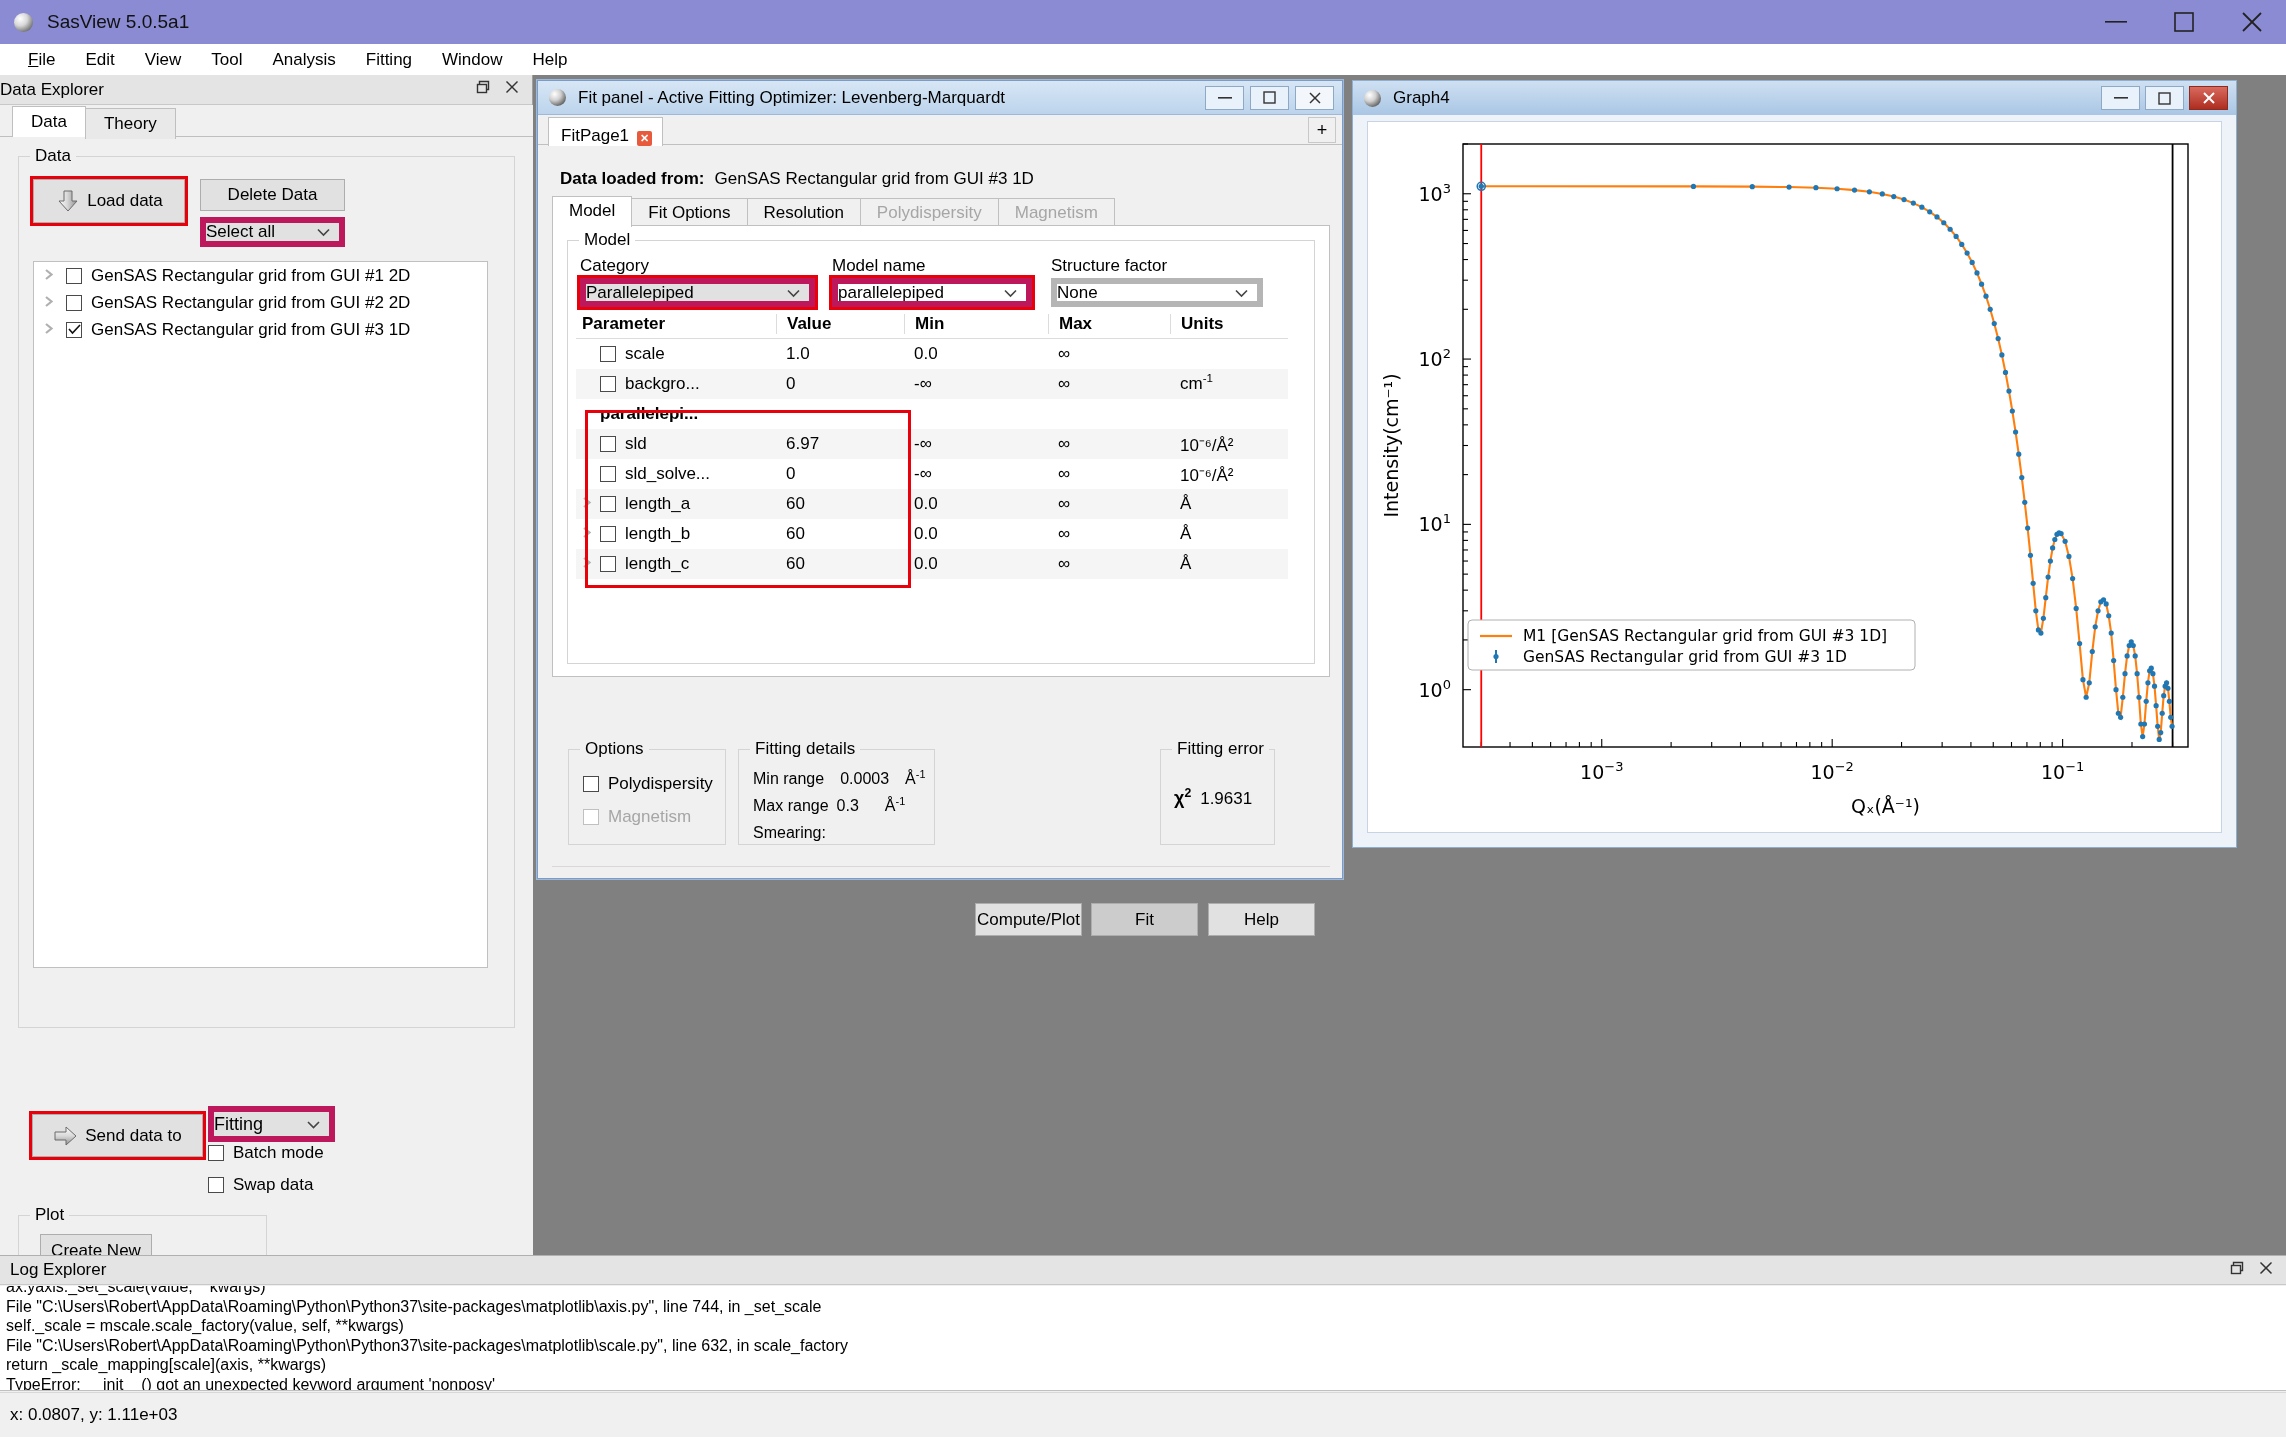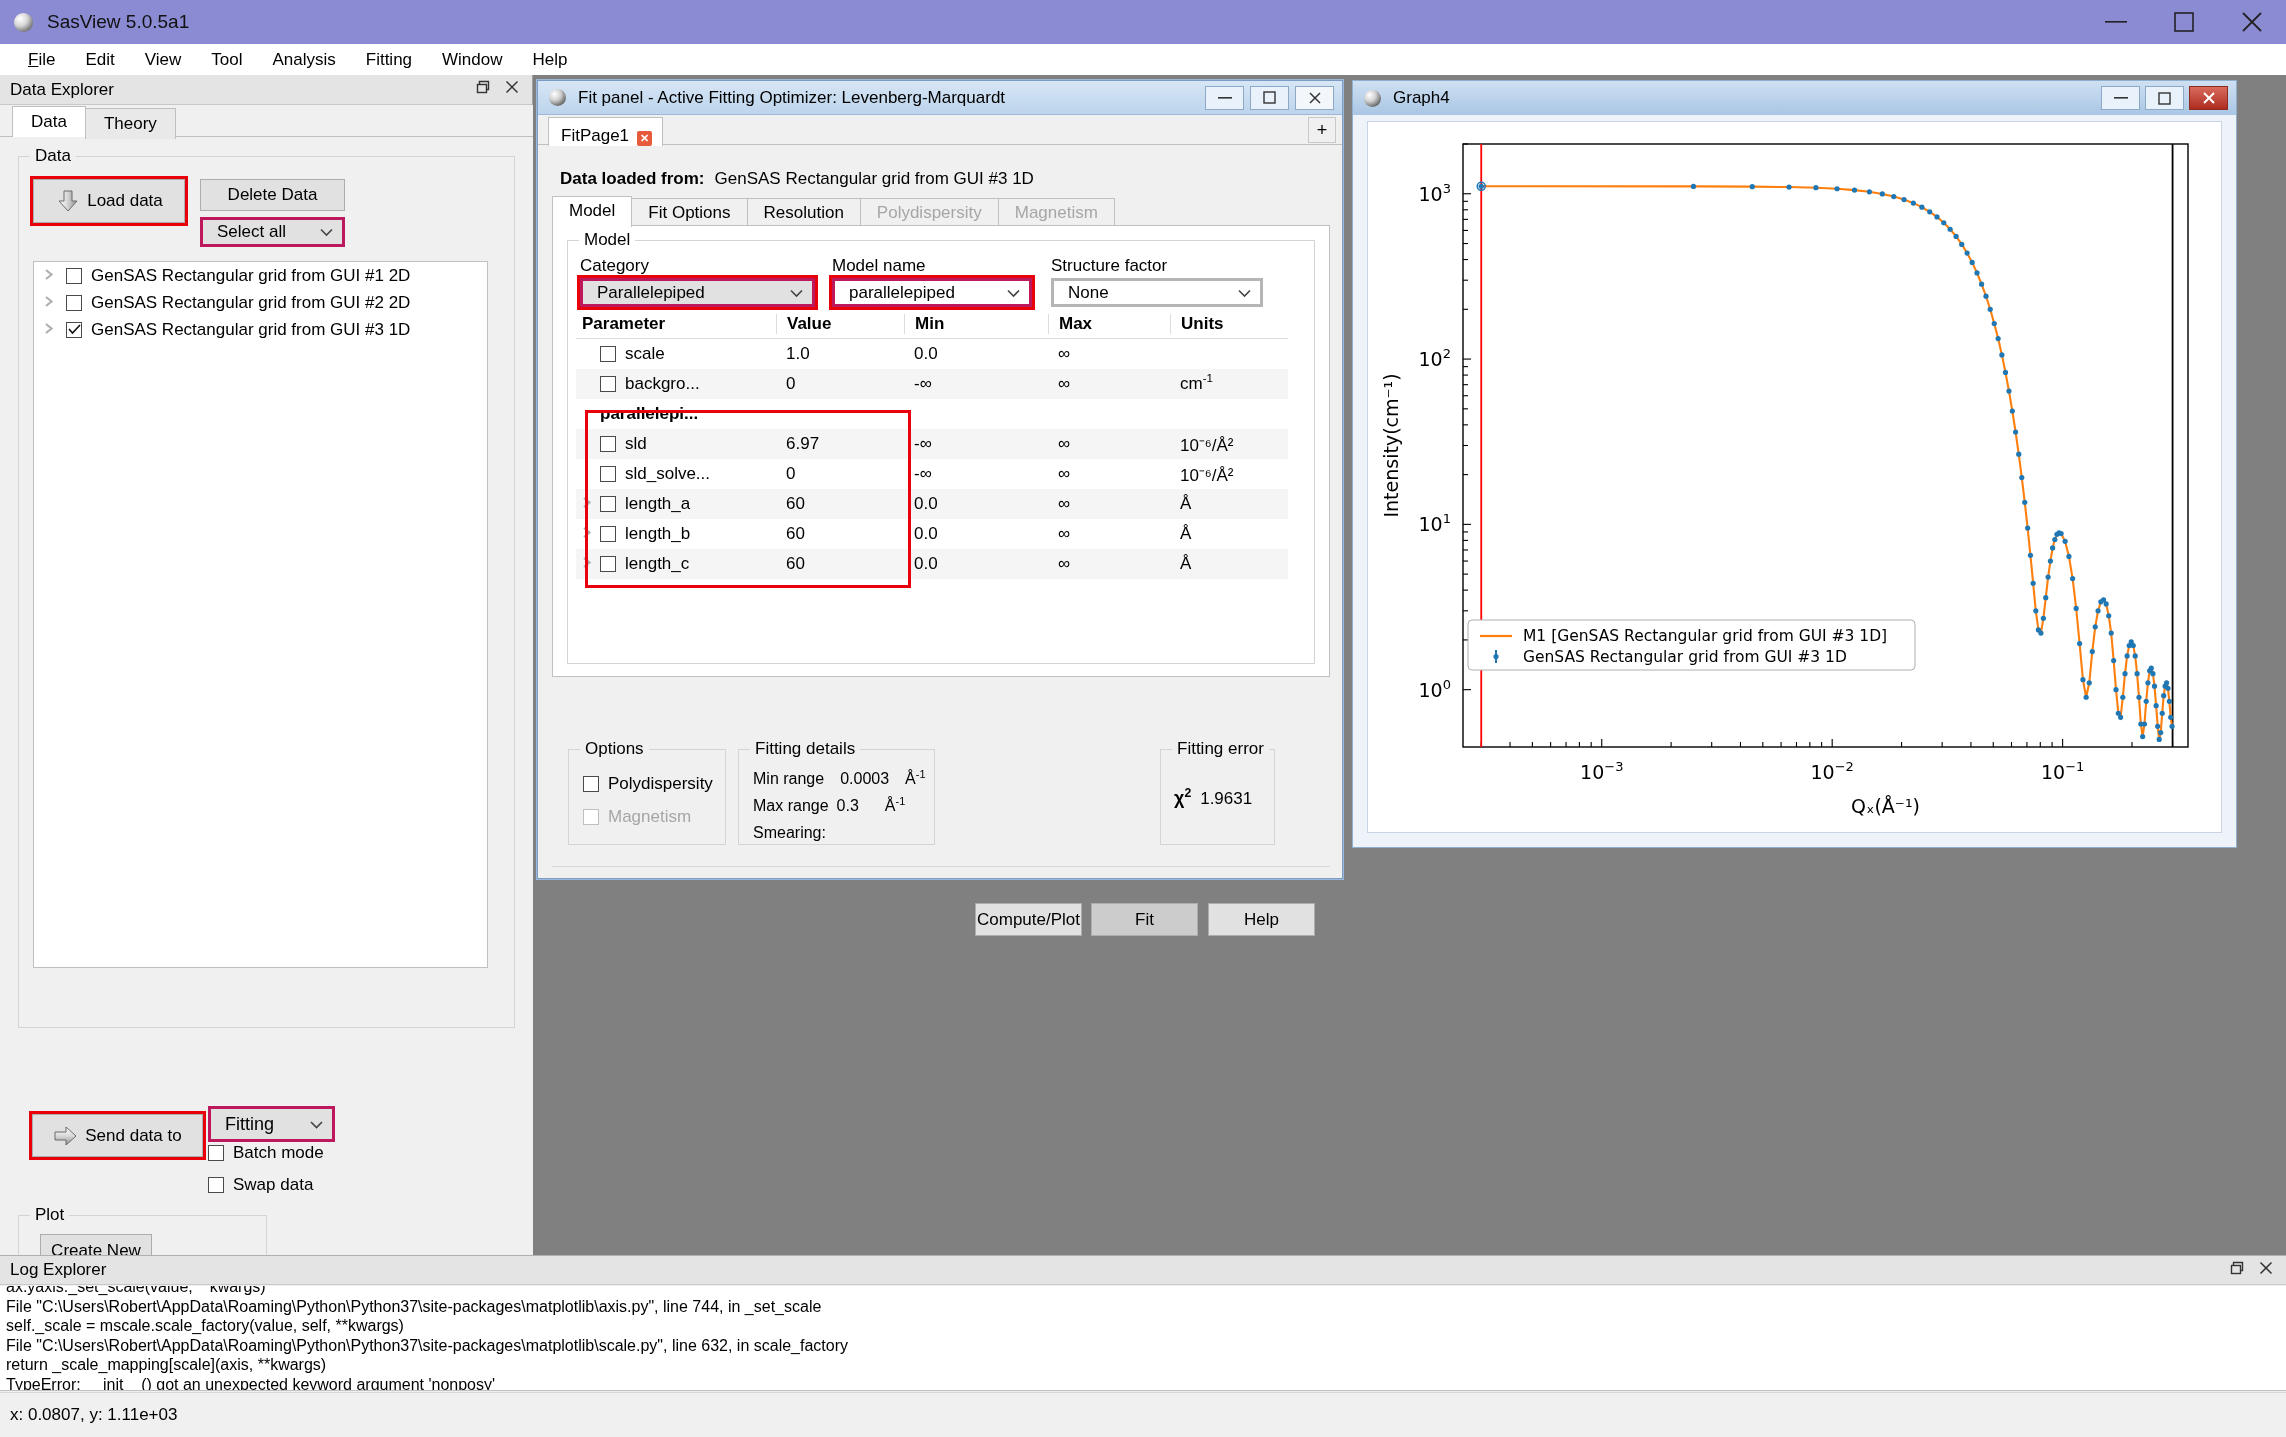--- a/index.html
+++ b/index.html
@@ -42,21 +42,21 @@
     background:#808080;
   }
 
   
   #data-explorer {
     position:absolute; left:0px; top:75px; width:533px; height:1180px;
     background:#f0f0f0; border-right:1px solid #a0a0a0;
   }
   #de-header {
     height:30px; background:#e4e4e4; border-bottom:1px solid #c8c8c8;
-    display:flex; align-items:center; padding-left:10px;
+    display:flex; align-items:center; 
   }
   #de-header .title { font-size:17px; }
   #de-header .tools { margin-left:auto; display:flex; gap:14px; padding-right:12px; }
   #de-body { position:absolute; left:0; top:30px; width:533px; bottom:0; background:#f0f0f0; }
 
   .tabstrip { display:flex; padding-left:12px; height:32px; border-bottom:1px solid #bfbfbf; background:#f0f0f0;}
   .tab {
     padding:5px 18px 4px 18px; border:1px solid #bfbfbf; border-bottom:none;
     background:#e9e9e9; font-size:17px; margin-right:-1px; position:relative; top:3px;
   }
@@ -67,22 +67,22 @@
     position:absolute; top:-11px; left:11px; background:#f0f0f0; padding:0 5px; font-size:17px;
   }
 
   .btn {
     background:#e1e1e1; border:1px solid #adadad; font-family:"Liberation Sans", sans-serif;
     font-size:17px; color:#000; display:inline-flex; align-items:center; justify-content:center;
     cursor:default;
   }
   .btn.grey { background:#ccc; }
   .combo {
-    background:#e1e1e1; border:3px solid #be185d; font-size:17px; display:flex; align-items:center;
-    padding-left:14px; position:relative; cursor:default;
+    background:#e1e1e1; border:6px solid #be185d; font-size:17px; display:flex; align-items:center;
+    padding-left:0; position:relative; cursor:default;
   }
   .combo .chev { position:absolute; right:9px; top:50%; transform:translateY(-50%); }
   .combo.white { background:#fff; }
 
   .redbox { outline:3px solid #e8000b; outline-offset:0px; }
 
   .treebox {
     position:absolute; background:#fff; border:1px solid #c0c0c0; overflow:hidden;
   }
   .treerow { display:flex; align-items:center; height:27px; padding-left:26px; font-size:17px; }

